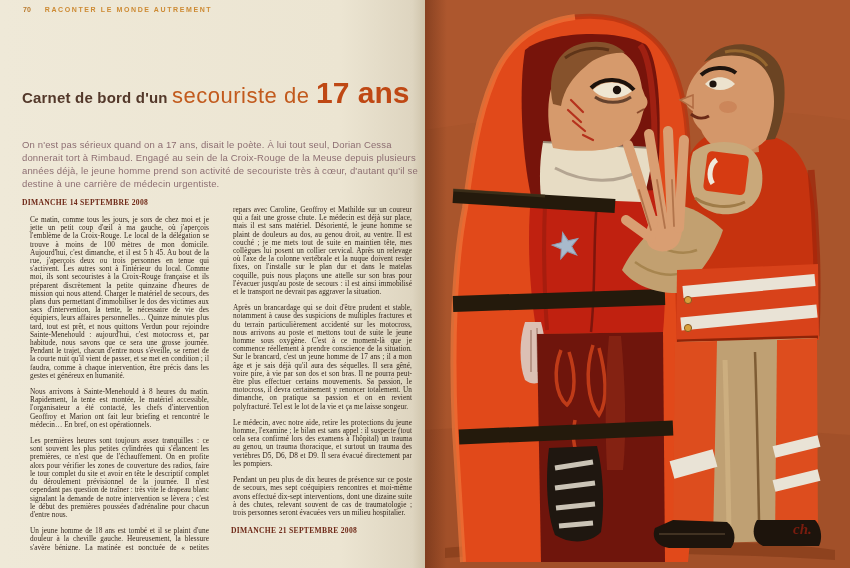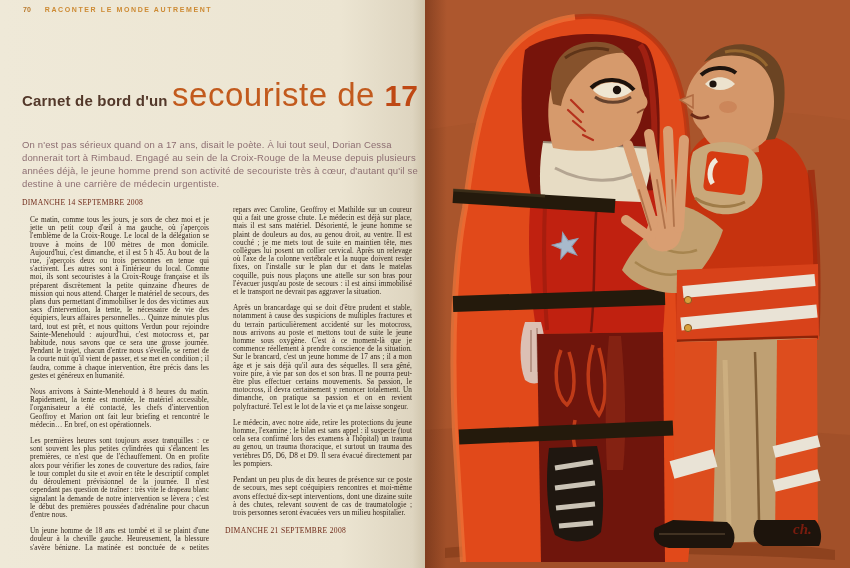--- a/index.html
+++ b/index.html
@@ -10,34 +10,34 @@
   
   .page-left{position:absolute;left:0;top:0;width:425px;height:568px;
     background:linear-gradient(90deg,#efe9d8 0%,#ece5d2 80%,#ded5c0 97%,#cfc4ab 100%);}
   .masthead{position:absolute;left:23px;top:6px;display:flex;align-items:baseline;gap:14px;
     font-family:"Liberation Sans",sans-serif;font-size:7px;font-weight:bold;
     letter-spacing:1.6px;color:#cd8a33;}
   .masthead .pn{color:#b97a2e;letter-spacing:0;}
   .titleblock{position:absolute;left:22px;top:76px;width:400px;white-space:nowrap;}
   .titleblock .kicker{font-family:"Liberation Sans",sans-serif;font-weight:bold;
     font-size:15px;color:#53382a;letter-spacing:0.2px;}
-  .titleblock .main{font-family:"Liberation Sans",sans-serif;font-size:33px;
+  .titleblock .main{font-family:"Liberation Sans",sans-serif;font-size:22px;
     color:#c25a1d;letter-spacing:0.5px;}
   .titleblock .big{font-family:"Liberation Sans",sans-serif;font-size:30px;
     font-weight:bold;color:#bf4814;}
   .intro{position:absolute;left:22px;top:128px;width:398px;
     font-family:"Liberation Sans",sans-serif;font-size:9.5px;line-height:13px;
     color:#8d6e72;letter-spacing:0.15px;}
   .columns{position:absolute;left:22px;top:198px;width:398px;height:352px;
     display:flex;gap:8px;}
   .col{width:195px;height:352px;overflow:hidden;text-align:justify;
     font-size:7.3px;line-height:8.2px;color:#33241b;letter-spacing:0.05px;}
-  .col h2{margin:0 0 2px 0;font-size:7.6px;line-height:10px;font-weight:normal;
+  .col h2{margin:0 0 2px 0;font-size:7.6px;line-height:10px;font-weight:bold;
     color:#6e2817;letter-spacing:0.3px;}
-  .col h2.later{margin-top:9px;}
+  .col h2.later{margin-top:9px;margin-left:6px;}
   .col p{margin:8px;}
   
   .page-right{position:absolute;left:425px;top:0;width:425px;height:568px;}
   .page-right svg{display:block;}
   .gutter{position:absolute;left:425px;top:0;width:22px;height:568px;
     background:linear-gradient(90deg,rgba(50,15,4,0.30),rgba(50,15,4,0.0));
     pointer-events:none;}
 </style>
 </head>
 <body>

